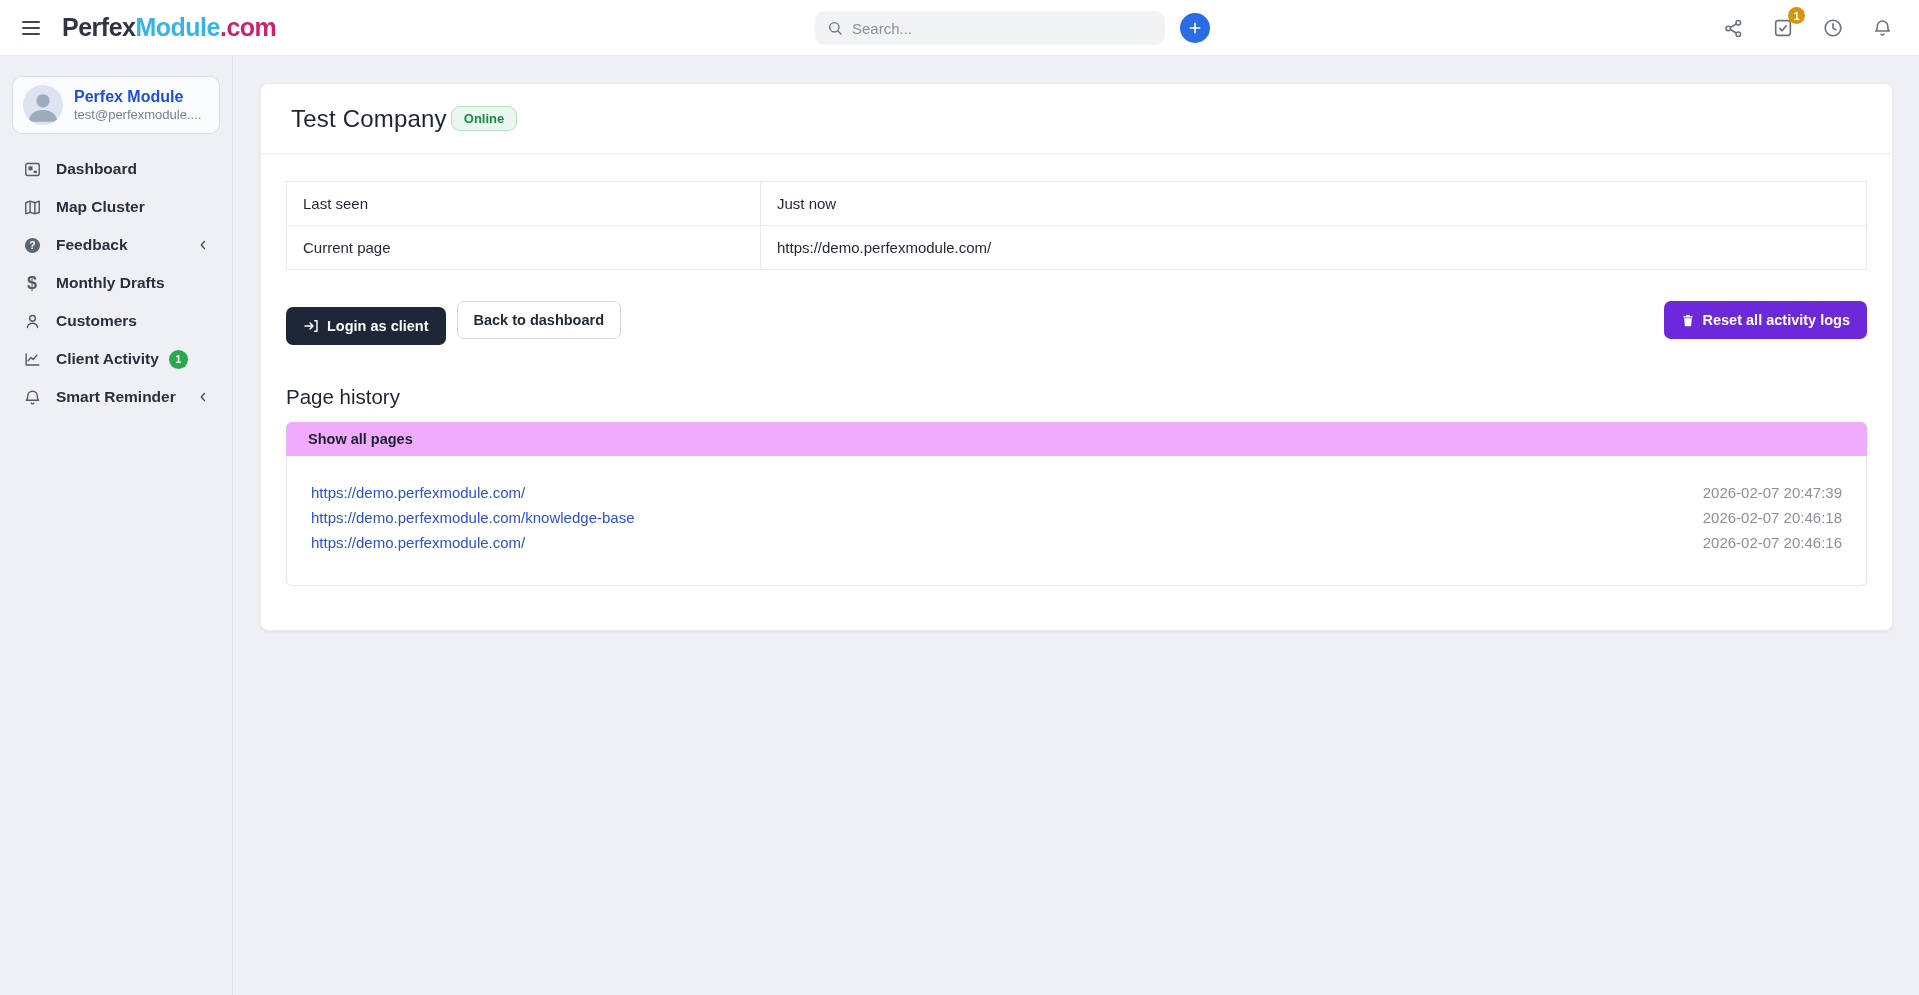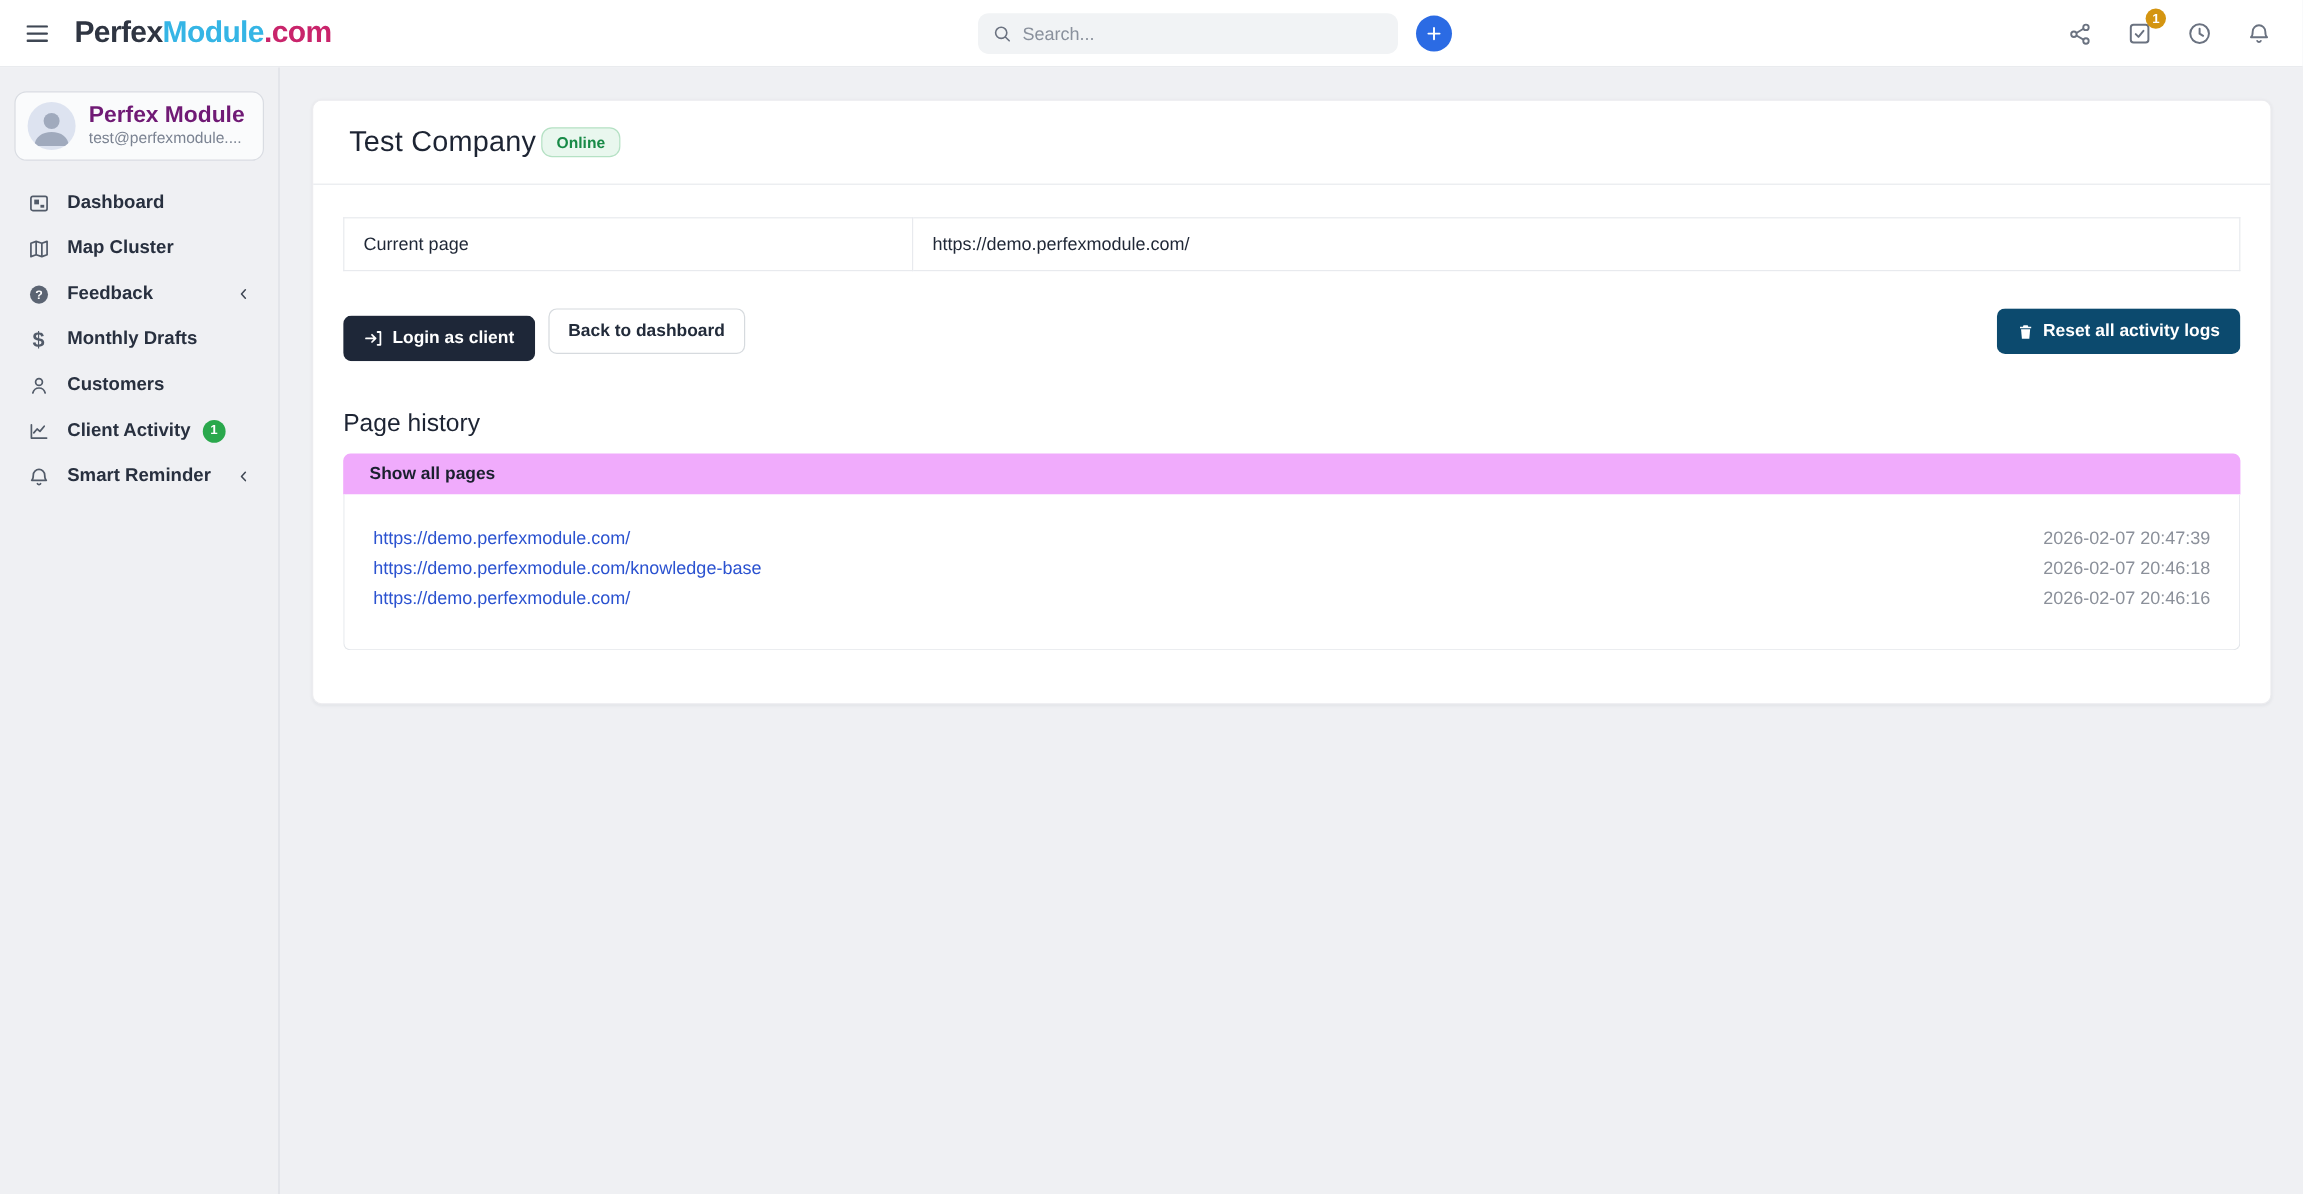--- a/index.html
+++ b/index.html
@@ -80,21 +80,21 @@
     padding: 9px 10px;
     height: 58px;
     cursor: pointer;
   }
   .avatar {
     width: 40px; height: 40px; border-radius: 50%;
     background: #dde3f0; overflow: hidden; flex: 0 0 40px;
     display: flex; align-items: flex-end; justify-content: center;
   }
   .user-meta { min-width: 0; }
-  .user-name { font-size: 19px; font-weight: 700; color: #701a75; line-height: 19px; }
+  .user-name { font-size: 16px; font-weight: 700; color: #1d4ed8; line-height: 19px; }
   .user-email { font-size: 13px; color: #7b8392; line-height: 17px; white-space: nowrap; overflow: hidden; }
 
   .nav { margin-top: 16px; }
   .nav-item {
     display: flex; align-items: center;
     height: 38px; padding: 0 10px;
     border-radius: 8px; cursor: pointer;
     color: #28303f;
     text-align: center;
   }
@@ -147,21 +147,21 @@
 
   .btn-row { margin-top: 25px; display: flex; align-items: center; gap: 11px; }
   .btn {
     display: inline-flex; align-items: center; gap: 8px;
     border-radius: 7px; cursor: pointer;
     font-family: inherit; font-size: 14.5px; font-weight: 700;
     padding: 0 16px; height: 38px; border: 1px solid transparent;
   }
   .btn-dark { background: #1e2738; color: #fff; margin-top: 12px; }
   .btn-light { background: #fff; color: #222b3a; border-color: #d6dade; font-weight: 600; }
-  .btn-amber { background: #0c4a6e; color: #fff; margin-left: auto; justify-content: space-between; }
+  .btn-amber { background: #6d28d9; color: #fff; margin-left: auto; justify-content: space-between; }
 
   .section-heading { margin-top: 40px; font-size: 20.5px; font-weight: 500; color: #1d2433; }
 
   .history-panel { margin-top: 13px; }
   .history-head {
     background: #f0abfc;
     border-radius: 6px 6px 0 0;
     height: 34px;
     display: flex; align-items: center;
     padding: 0 22px;
@@ -353,20 +353,24 @@
     <div class="card">
       <div class="card-header">
         <h1 class="page-title">Test Company</h1>
         <span class="status-badge">Online</span>
       </div>
 
       <div class="card-body">
         <table class="info-table">
           <tbody>
             <tr>
+              <td class="k">Last seen</td>
+              <td>Just now</td>
+            </tr>
+            <tr>
               <td class="k">Current page</td>
               <td>https://demo.perfexmodule.com/</td>
             </tr>
           </tbody>
         </table>
 
         <div class="btn-row">
           <button class="btn btn-dark">
             <span>
               <svg width="16" height="16" viewBox="0 0 24 24" fill="none" stroke="#ffffff" stroke-width="2.2" stroke-linecap="round" stroke-linejoin="round">

